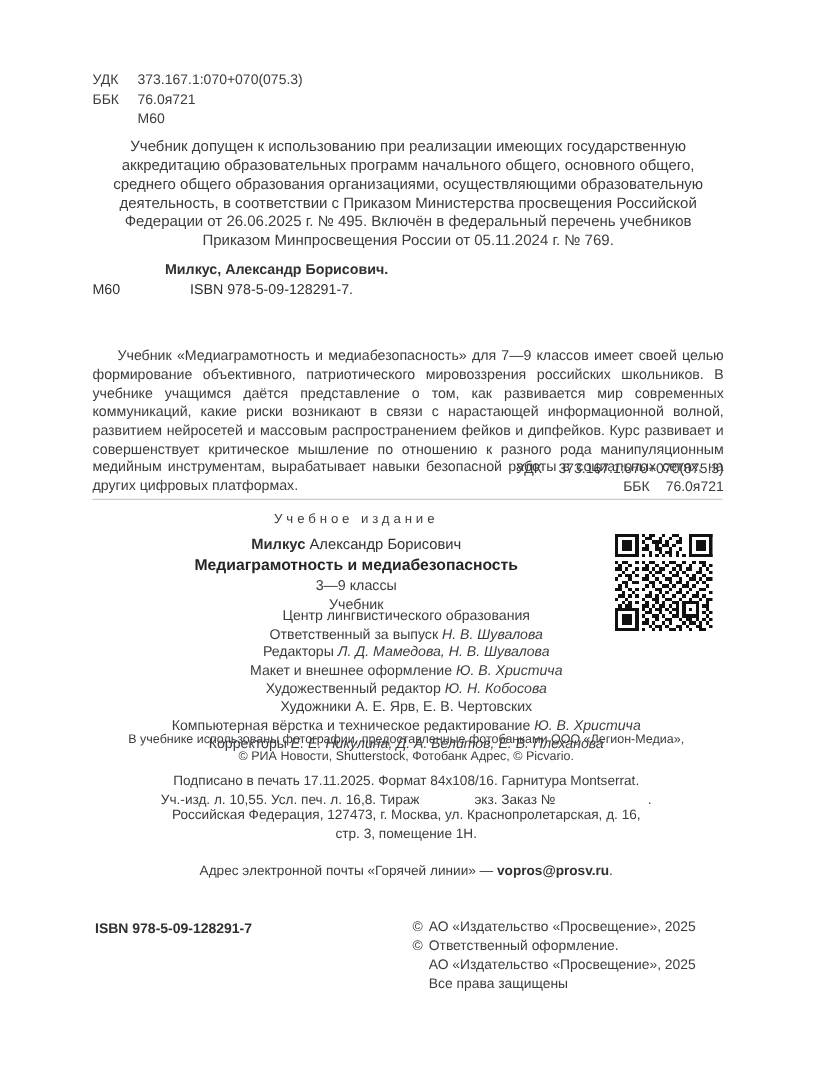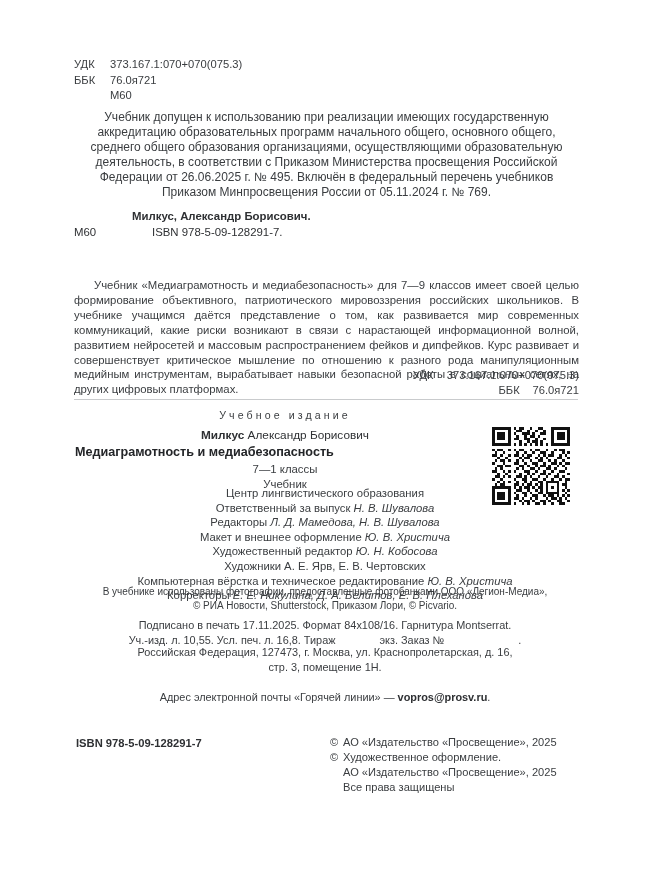--- a/index.html
+++ b/index.html
@@ -126,21 +126,21 @@
     text-align: center;
   }
   #colophon-title {
     left: 75px;
     top: 444px;
     width: 420px;
     font-size: 12.6px;
     font-weight: bold;
     line-height: 16px;
     color: #232528;
-    text-align: left;
+    text-align: center;
   }
   #colophon-grades {
     left: 75px;
     top: 462px;
     width: 420px;
     font-size: 11.4px;
     line-height: 15.4px;
     color: #3a3d40;
     text-align: center;
   }
@@ -278,21 +278,21 @@
 
   <div class="blk" id="divider"></div>
 
   <div class="blk" id="colophon-heading">Учебное издание</div>
 
   <div class="blk" id="colophon-author">
     <span class="b">Милкус</span><span> Александр Борисович</span>
   </div>
 
   <div class="blk" id="colophon-title">Медиаграмотность и медиабезопасность</div>
-  <div class="blk" id="colophon-grades">7—1 классы</div>
+  <div class="blk" id="colophon-grades">3—9 классы</div>
   <div class="blk" id="colophon-kind">Учебник</div>
 
   <div class="blk" id="qr-code">
     <svg viewBox="0 0 29 29" shape-rendering="crispEdges" aria-hidden="true">
       <rect width="29" height="29" fill="#ffffff"></rect>
       <g fill="#111111">
 
         <rect x="0" y="0" width="7" height="1"></rect>
           <rect x="0" y="6" width="7" height="1"></rect>
         <rect x="0" y="0" width="1" height="7"></rect>
@@ -537,39 +537,39 @@
     <span class="line"><span>Редакторы </span><span class="i">Л. Д. Мамедова, Н. В. Шувалова</span></span>
     <span class="line"><span>Макет и внешнее оформление </span><span class="i">Ю. В. Христича</span></span>
     <span class="line"><span>Художественный редактор </span><span class="i">Ю. Н. Кобосова</span></span>
     <span class="line"><span>Художники А. Е. Ярв, Е. В. Чертовских</span><span class="i"></span></span>
     <span class="line"><span>Компьютерная вёрстка и техническое редактирование </span><span class="i">Ю. В. Христича</span></span>
     <span class="line"><span>Корректоры </span><span class="i">Е. Е. Никулина, Д. А. Белитов, Е. В. Плеханова</span></span>
   </div>
 
   <div class="blk" id="photo-credits">
     <span class="line">В учебнике использованы фотографии, предоставленные фотобанками ООО «Легион-Медиа»,</span>
-    <span class="line">© РИА Новости, Shutterstock, Приказом Лори, © Picvario.</span>
+    <span class="line">© РИА Новости, Shutterstock, Фотобанк Адрес, © Picvario.</span>
   </div>
 
   <div class="blk" id="print-data">
     <span class="line">Подписано в печать 17.11.2025. Формат 84х108/16. Гарнитура Montserrat.</span>
     <span class="line"><span>Уч.-изд. л. 10,55. Усл. печ. л. 16,8. Тираж</span><span class="gap"></span><span>экз. Заказ №</span><span class="gap2"></span><span>.</span></span>
   </div>
 
   <div class="blk" id="publisher">
     <span class="line">Российская Федерация, 127473, г. Москва, ул. Краснопролетарская, д. 16,</span>
     <span class="line">стр. 3, помещение 1Н.</span>
   </div>
 
   <div class="blk" id="email-line">
     <span>Адрес электронной почты «Горячей линии» — </span><span class="email">vopros@prosv.ru</span><span>.</span>
   </div>
 
   <div class="blk" id="footer-isbn">ISBN 978-5-09-128291-7</div>
 
   <div class="blk" id="footer-copyright">
     <span class="cline"><span class="mark">©</span><span>АО «Издательство «Просвещение», 2025</span></span>
-    <span class="cline"><span class="mark">©</span><span>Художественное оформление.</span></span>
+    <span class="cline"><span class="mark">©</span><span>Ответственный оформление.</span></span>
     <span class="cline"><span class="mark"></span><span>АО «Издательство «Просвещение», 2025</span></span>
     <span class="cline"><span class="mark"></span><span>Все права защищены</span></span>
   </div>
 
 </div>
 
 </body></html>

